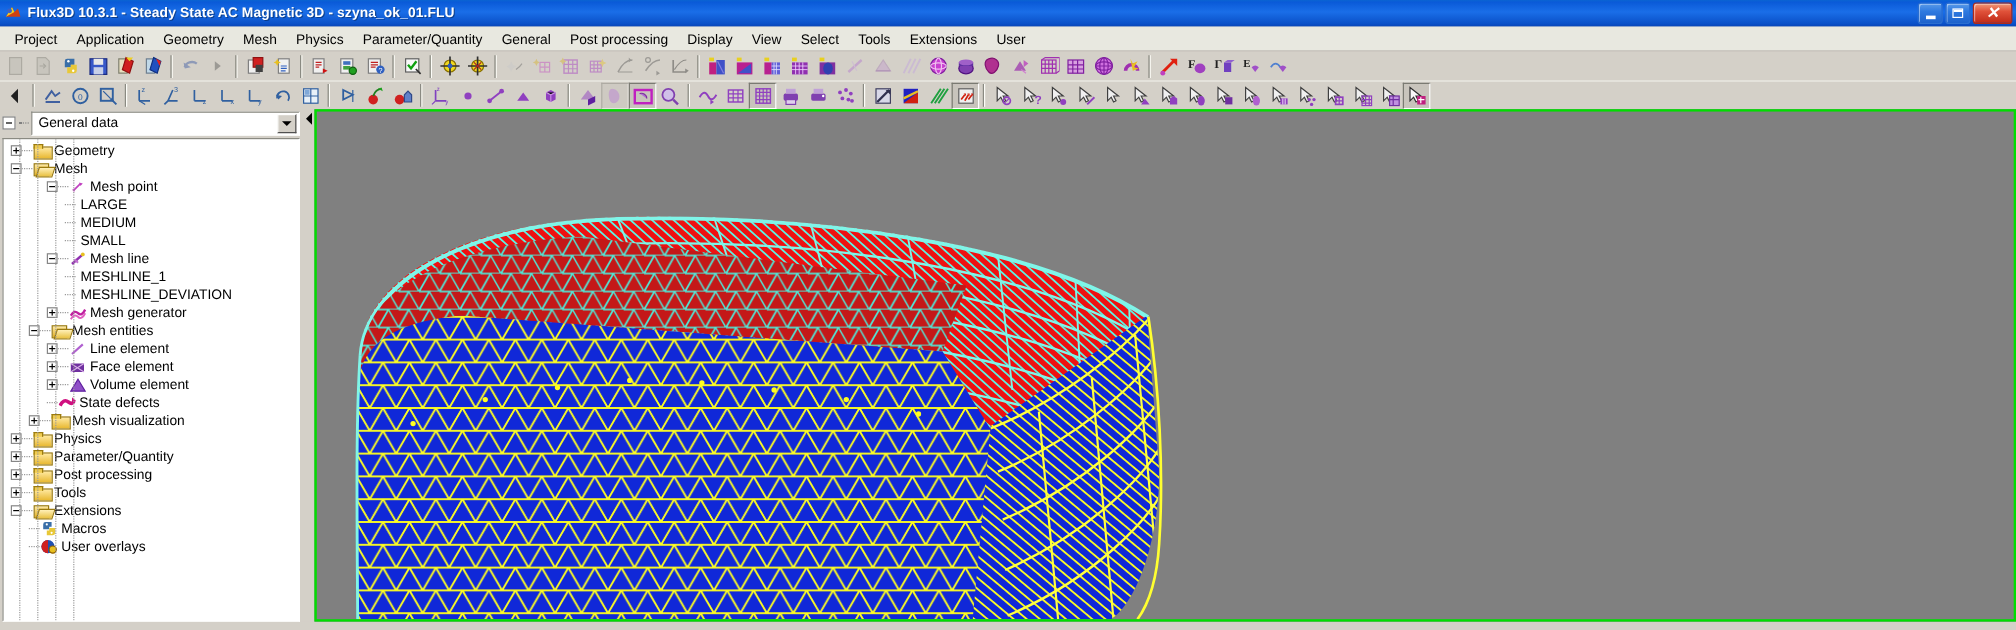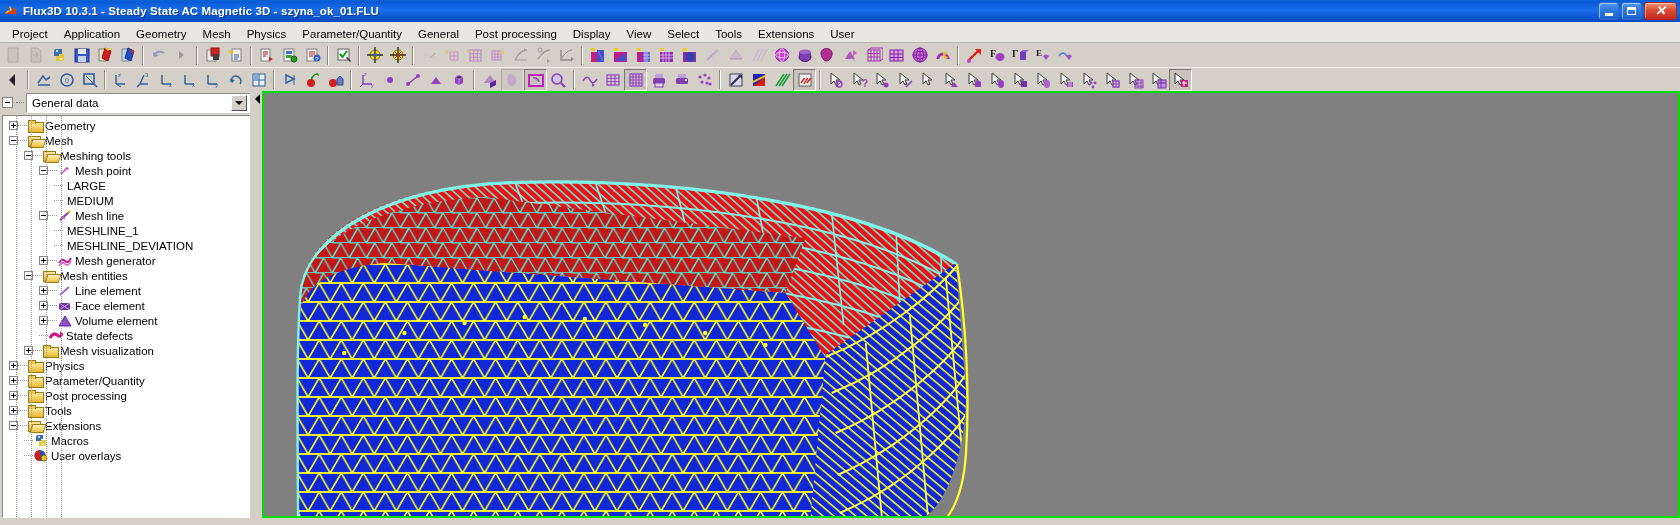--- a/index.html
+++ b/index.html
@@ -927,29 +927,20 @@
         <div class="tnode">
           <span class="indent" style="width: 6px;"></span>
           <span class="tbox"></span>
           <span class="tdots"></span>
           <span class="ticon">
             <span class="folder-open"></span>
           </span>
           <span class="tlabel">Mesh</span>
         </div>
         <div class="tnode">
-          <span class="indent" style="width: 21px;"></span>
-          <span class="tbox"></span>
-          <span class="tdots"></span>
-          <span class="ticon">
-            <span class="folder-open"></span>
-          </span>
-          <span class="tlabel">Meshing tools</span>
-        </div>
-        <div class="tnode">
           <span class="indent" style="width: 36px;"></span>
           <span class="tbox"></span>
           <span class="tdots"></span>
           <span class="ticon">
             <svg width="14" height="12" viewBox="0 0 14 12">
               <path d="M3 9L9 3" stroke="#c040c0" stroke-width="1.4"></path>
               <path d="M2 8l2 0 0 2z" fill="#c040c0"></path>
               <path d="M8 2l3 1-2 2z" fill="#c040c0"></path>
             </svg>
           </span>
@@ -959,20 +950,26 @@
           <span class="indent" style="width: 51px;"></span>
           <span class="tdots"></span>
           <span style="width: 2px;"></span>
           <span class="tlabel">LARGE</span>
         </div>
         <div class="tnode">
           <span class="indent" style="width: 51px;"></span>
           <span class="tdots"></span>
           <span style="width: 2px;"></span>
           <span class="tlabel">MEDIUM</span>
+        </div>
+        <div class="tnode">
+          <span class="indent" style="width: 51px;"></span>
+          <span class="tdots"></span>
+          <span style="width: 2px;"></span>
+          <span class="tlabel">SMALL</span>
         </div>
         <div class="tnode">
           <span class="indent" style="width: 36px;"></span>
           <span class="tbox"></span>
           <span class="tdots"></span>
           <span class="ticon">
             <svg width="14" height="12" viewBox="0 0 14 12">
               <path d="M2 10L11 2" stroke="#9030b0" stroke-width="2"></path>
               <path d="M4 6l3 3" stroke="#c070d0" stroke-width="1.6"></path>
               <circle cx="11" cy="2" r="1.6" fill="#e8c020"></circle>

